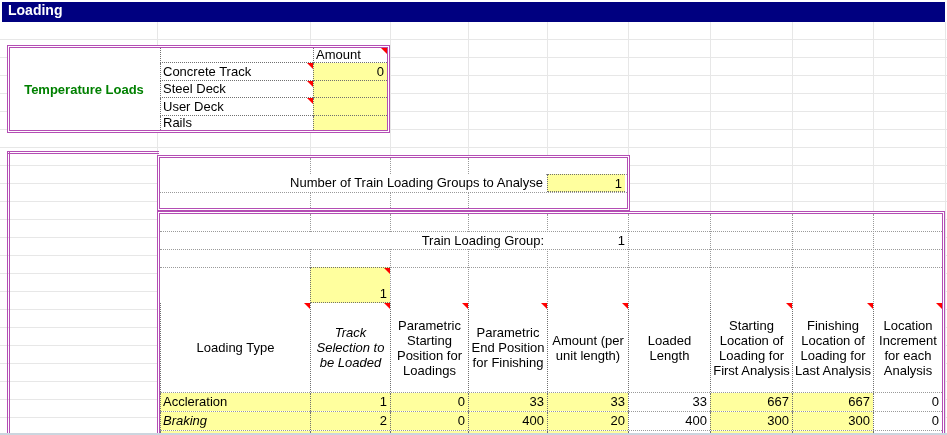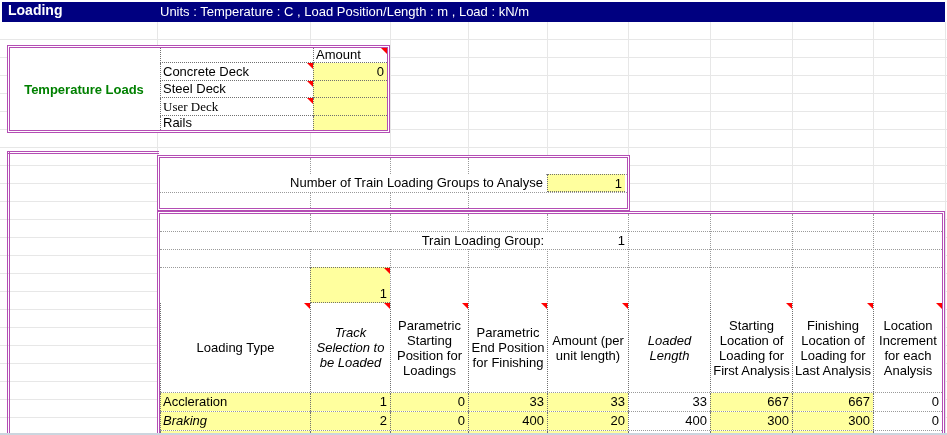--- a/index.html
+++ b/index.html
@@ -56,45 +56,44 @@
   <div class="vgrid" style="left:468px"></div>
   <div class="vgrid" style="left:547px"></div>
   <div class="vgrid" style="left:628px"></div>
   <div class="vgrid" style="left:710px"></div>
   <div class="vgrid" style="left:792px"></div>
   <div class="vgrid" style="left:873px"></div>
   <div class="vgrid" style="left:945px"></div>
 
   <div class="titlebar">
     <span class="t">Loading</span>
-    <span class="u">Units : Temperature : C , Load Position/Length : m , Load : kN/m</span>
   </div>
 
   <div class="box" style="left:7px;top:45px;width:377px;height:82px;">
     <div class="section-label" style="position:absolute;left:0;top:0;width:148px;height:82px;">Temperature Loads</div>
 
     <div class="cell bl bb" style="left:150px;top:0;width:153px;height:15px;"></div>
     <div class="cell bl bb lab" style="left:303px;top:0;width:74px;height:15px;line-height:14px;">
       <span>Amount</span>
       <span class="note"></span>
     </div>
 
     <div class="cell bl bb lab" style="left:150px;top:15px;width:153px;height:18px;line-height:17px;">
-      <span>Concrete Deck</span>
+      <span>Concrete Track</span>
       <span class="note"></span>
     </div>
     <div class="cell bl bb yellow num" style="left:303px;top:15px;width:74px;height:18px;line-height:17px;">0</div>
 
     <div class="cell bl bb lab" style="left:150px;top:33px;width:153px;height:17px;line-height:16px;">
       <span>Steel Deck</span>
       <span class="note"></span>
     </div>
     <div class="cell bl bb yellow num" style="left:303px;top:33px;width:74px;height:17px;line-height:16px;"></div>
 
-    <div class="cell bl bb lab" style="left:150px;top:50px;width:153px;height:18px;line-height:17px;font-family:Liberation Serif, serif;">
+    <div class="cell bl bb lab" style="left:150px;top:50px;width:153px;height:18px;line-height:17px;">
       <span>User Deck</span>
       <span class="note"></span>
     </div>
     <div class="cell bl bb yellow num" style="left:303px;top:50px;width:74px;height:18px;line-height:17px;"></div>
 
     <div class="cell bl lab" style="left:150px;top:68px;width:153px;height:14px;line-height:14px;">
       <span>Rails</span>
     </div>
     <div class="cell bl yellow num" style="left:303px;top:68px;width:74px;height:14px;line-height:14px;"></div>
   </div>
@@ -151,21 +150,21 @@
       <span class="note"></span>
     </div>
     <div class="cell th bl" style="left:308px;top:89px;width:79px;height:89px;">
       <span>Parametric End Position for Finishing</span>
       <span class="note"></span>
     </div>
     <div class="cell th bl" style="left:387px;top:89px;width:81px;height:89px;">
       <span>Amount (per unit length)</span>
       <span class="note"></span>
     </div>
-    <div class="cell th bl" style="left:468px;top:89px;width:82px;height:89px;font-style:italic;">
+    <div class="cell th bl" style="left:468px;top:89px;width:82px;height:89px;">
       <span>Loaded Length</span>
 
     </div>
     <div class="cell th bl" style="left:632px;top:89px;width:81px;height:89px;">
       <span>Finishing Location of Loading for Last Analysis</span>
       <span class="note"></span>
     </div>
     <div class="cell th bl" style="left:550px;top:89px;width:82px;height:89px;">
       <span>Starting Location of Loading for First Analysis</span>
       <span class="note"></span>

